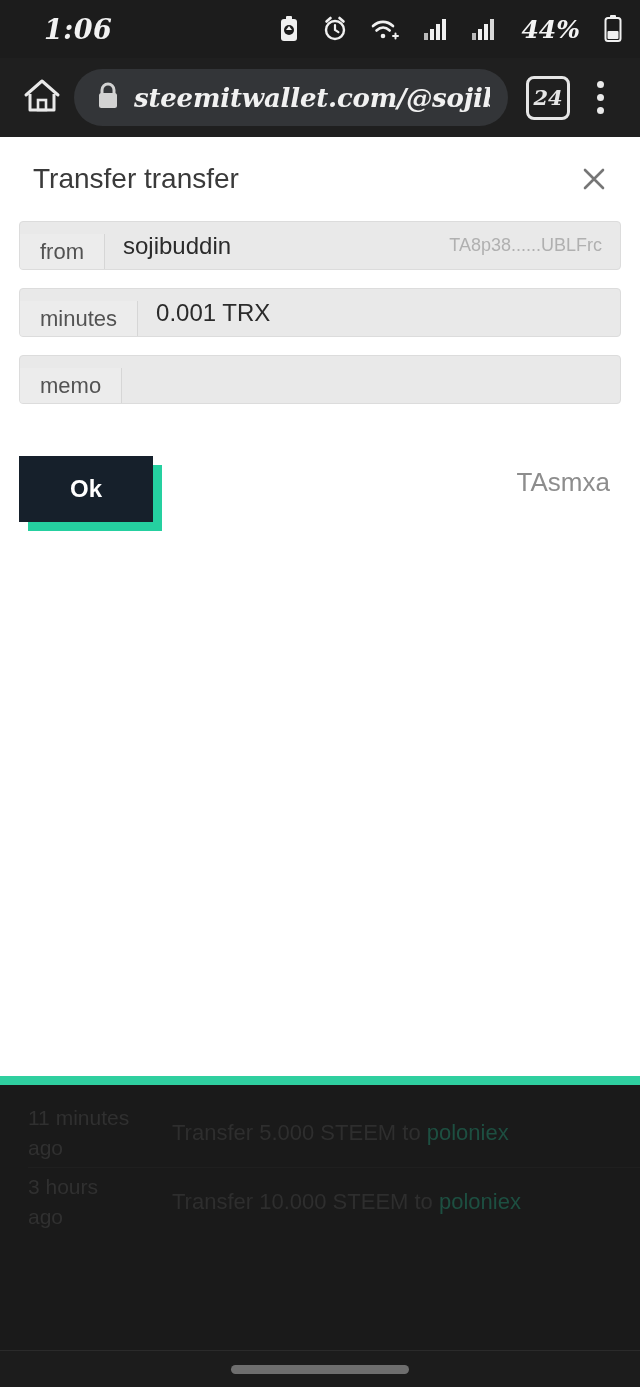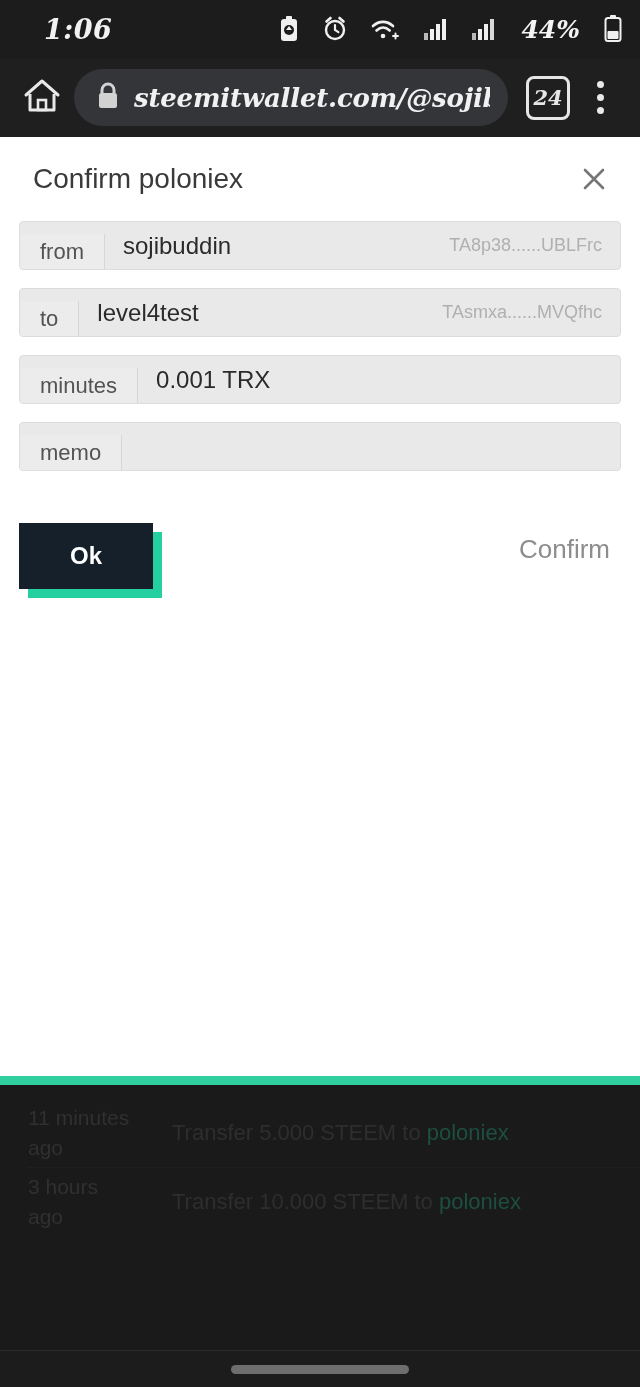--- a/index.html
+++ b/index.html
@@ -329,66 +329,59 @@
   <div class="menu-btn">
     <span class="menu-dot"></span>
     <span class="menu-dot"></span>
     <span class="menu-dot"></span>
   </div>
 </div>
 
 <div class="page">
 
   <div class="modal-head">
-    <div class="modal-title">Confirm poloniex</div>
+    <div class="modal-title">Transfer transfer</div>
     <div class="close-btn">
       <span>
         <svg width="30" height="30" viewBox="0 0 30 30">
             <path d="M6 6l18 18M24 6L6 24" stroke="#767676" stroke-width="2.6" stroke-linecap="round"></path>
           </svg>
       </span>
     </div>
   </div>
 
   <div class="fields">
 
     <div class="field-row">
       <div class="field-label">from</div>
       <div class="field-value">
         <span>sojibuddin</span>
         <span class="field-addr">TA8p38......UBLFrc</span>
       </div>
     </div>
 
-    <div class="field-row">
-      <div class="field-label">to</div>
-      <div class="field-value">
-        <span>level4test</span>
-        <span class="field-addr">TAsmxa......MVQfhc</span>
-      </div>
-    </div>
 
     <div class="field-row">
       <div class="field-label">minutes</div>
       <div class="field-value">0.001  TRX</div>
     </div>
 
     <div class="field-row">
       <div class="field-label">memo</div>
       <div class="field-value"></div>
     </div>
 
   </div>
 
   <div class="actions">
     <div class="ok-wrap">
       <div class="ok-shadow"></div>
       <button class="ok-btn">Ok</button>
     </div>
-    <button class="cancel-btn">Confirm</button>
+    <button class="cancel-btn">TAsmxa</button>
   </div>
 
 </div>
 
 <div class="history">
   <div class="history-rule"></div>
   <div class="hist-pad-top"></div>
 
   <div class="hist-row">
     <div class="hist-time">11 minutes ago</div>

